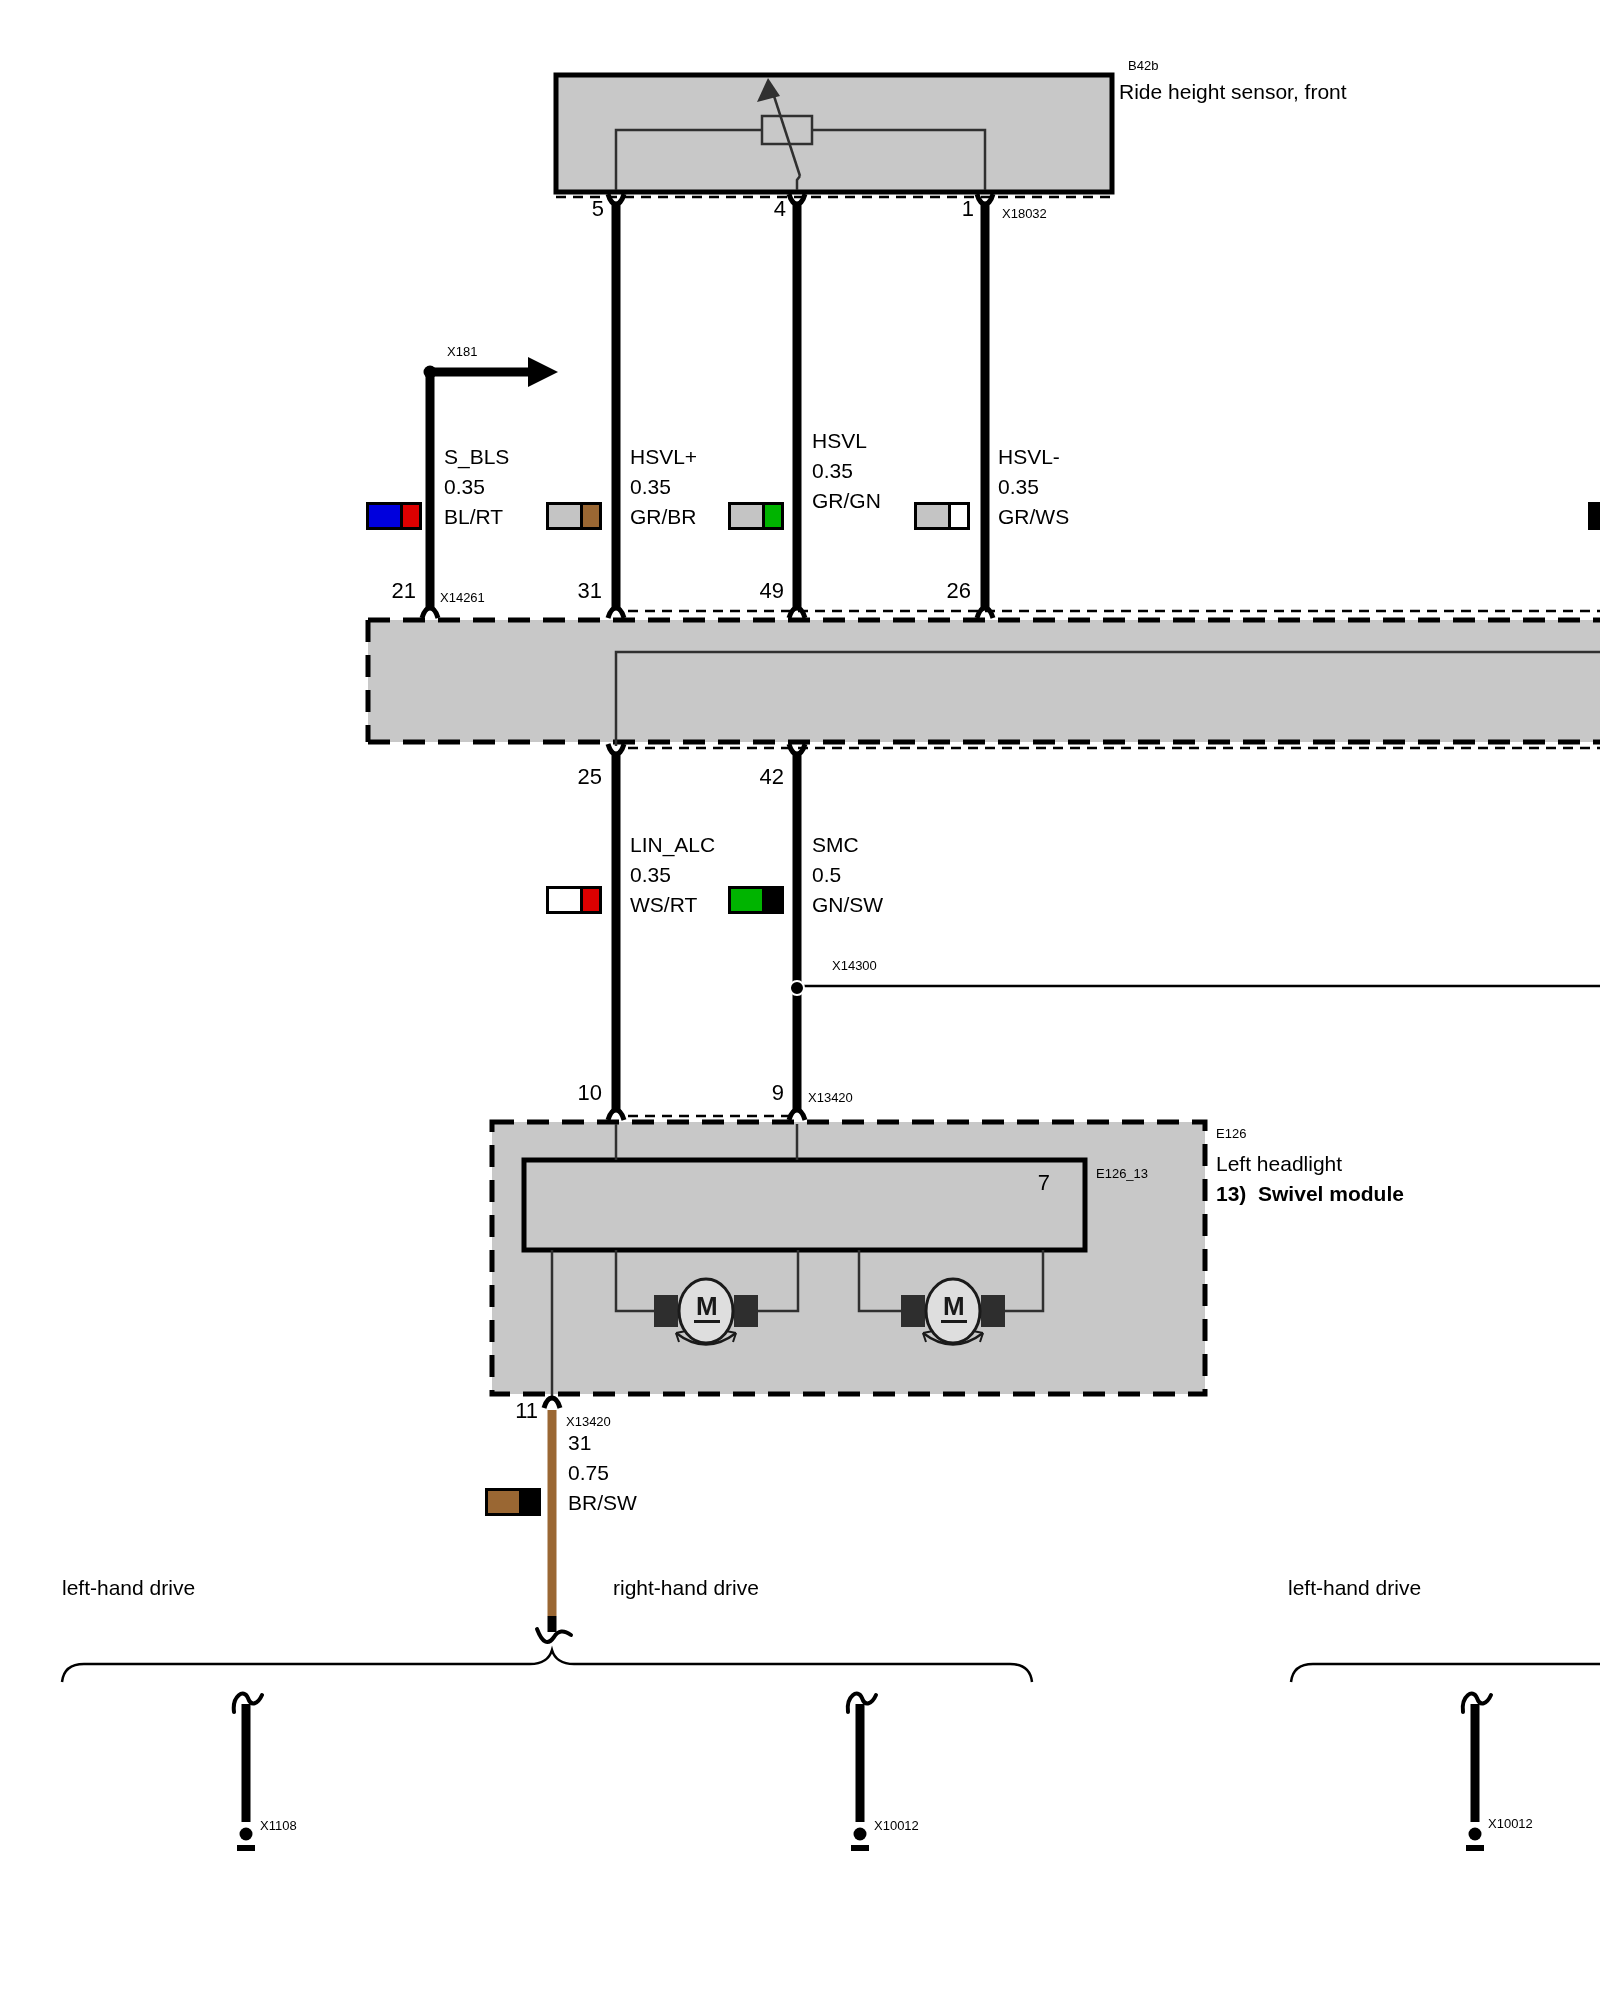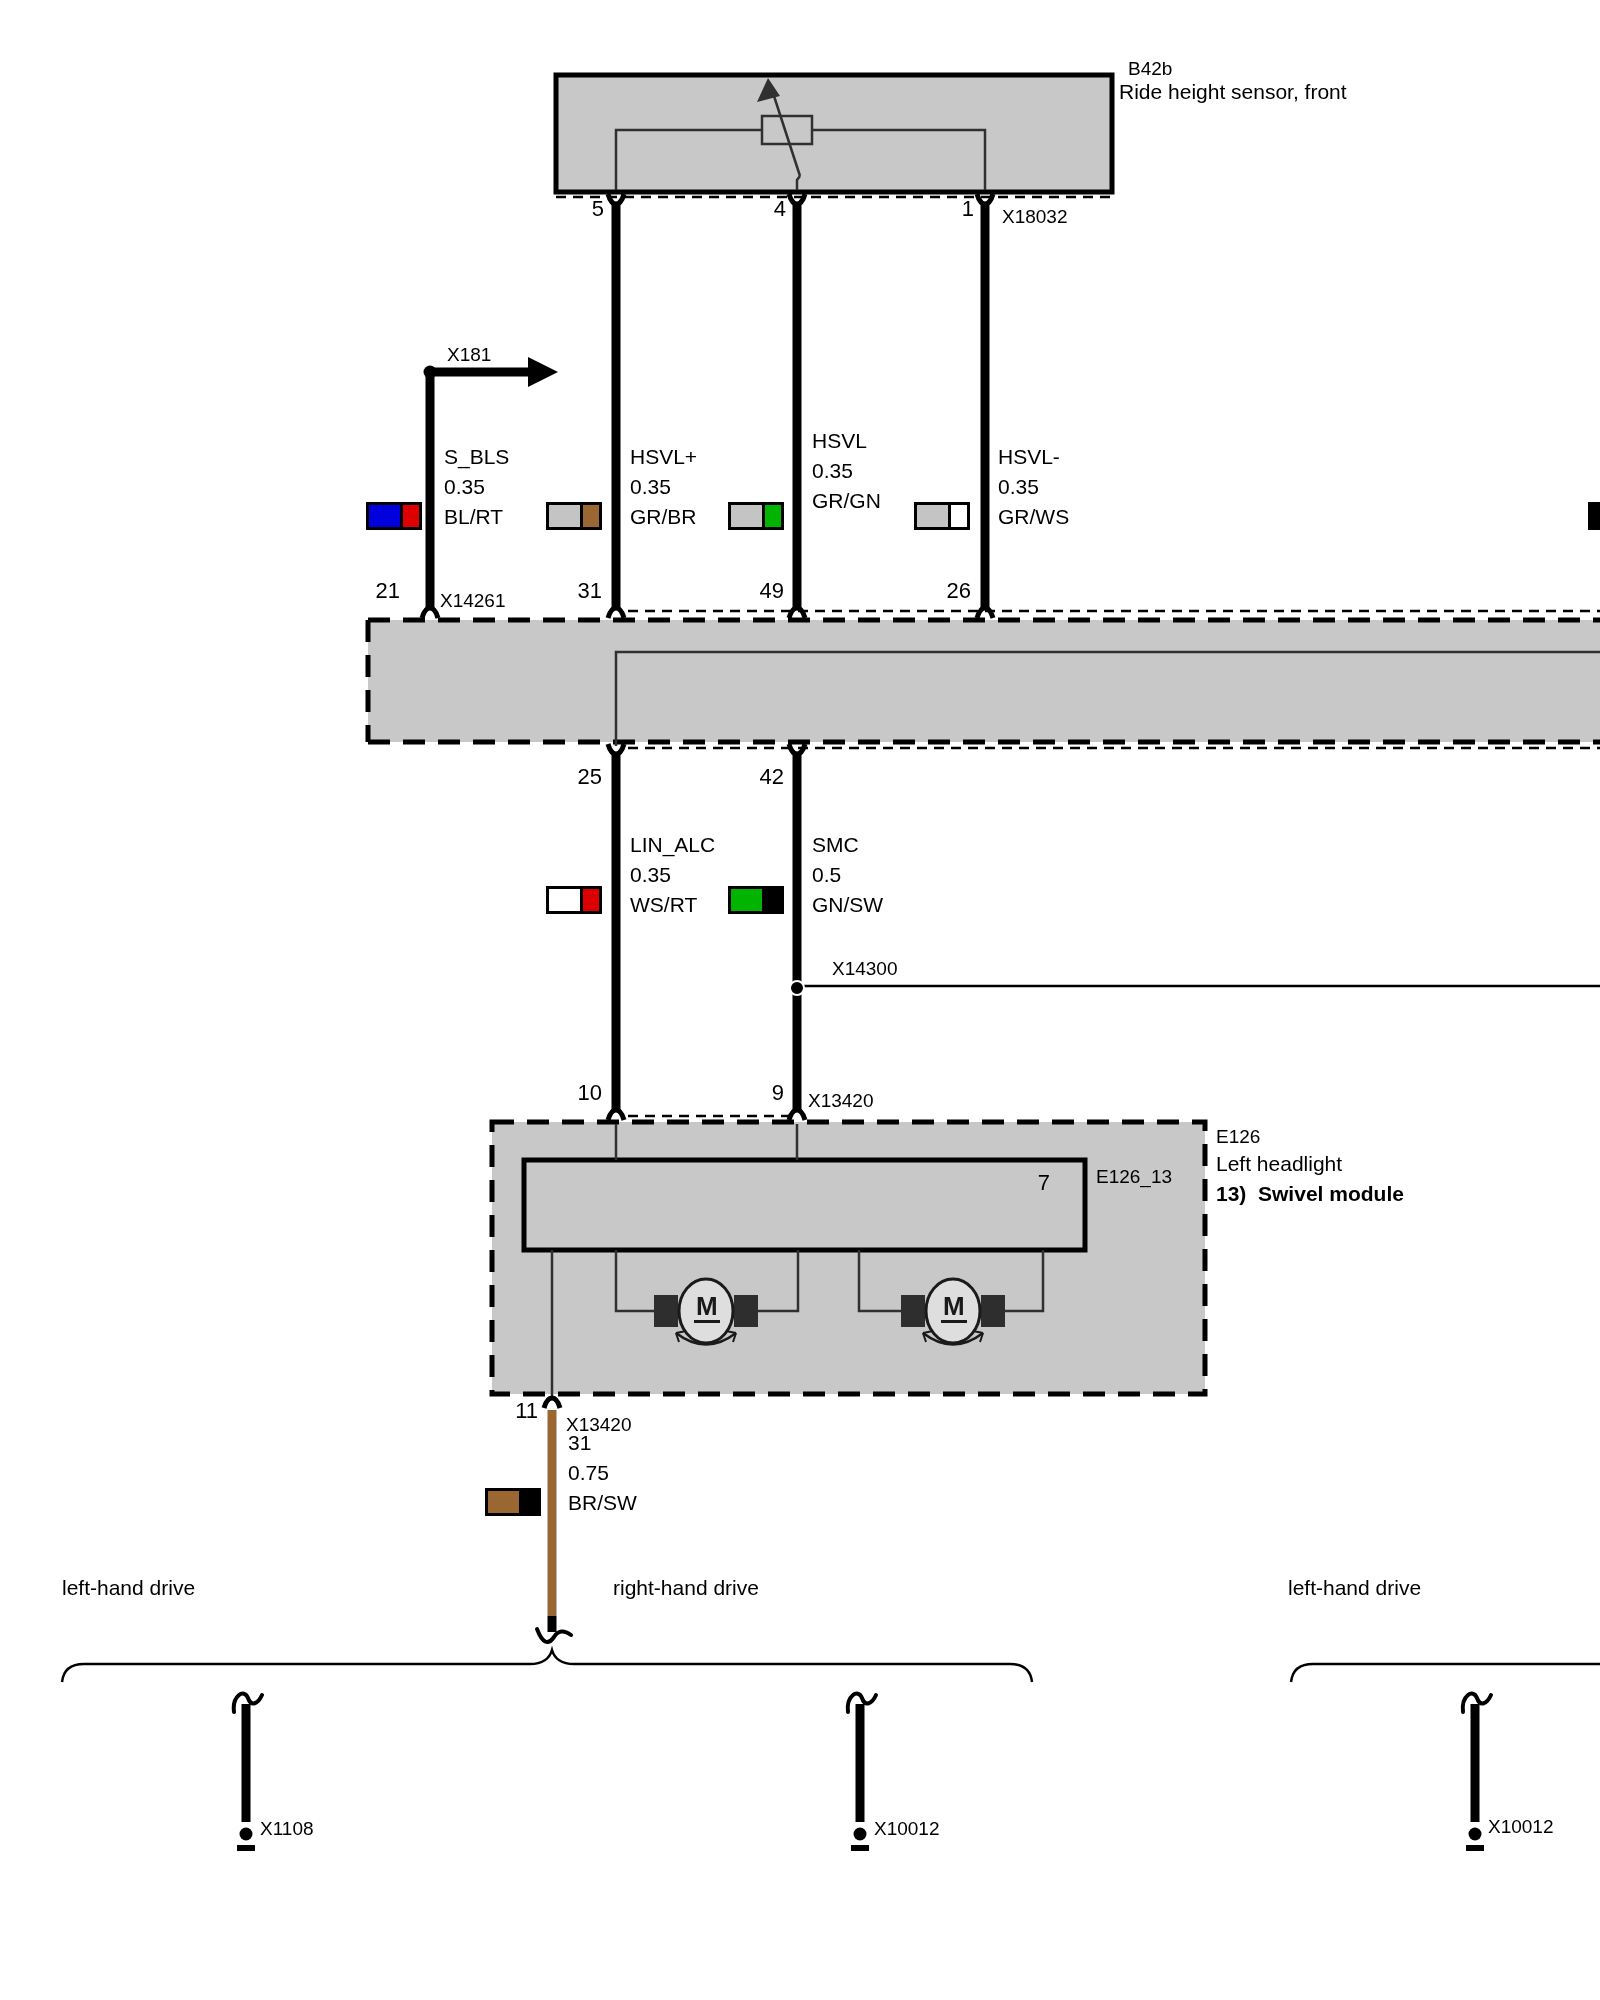--- a/index.html
+++ b/index.html
@@ -3,21 +3,21 @@
 <meta charset="utf-8">
 <style>
   html,body{margin:0;padding:0;}
   body{
     width:1600px;height:2000px;position:relative;background:#ffffff;
     font-family:"Liberation Sans", sans-serif;color:#000;
   }
   #stage{position:absolute;left:0;top:0;width:1600px;height:2000px;overflow:hidden;}
   svg{position:absolute;left:0;top:0;}
   .lbl{position:absolute;white-space:nowrap;}
-  .sm{font-size:19px;}
+  .sm{font-size:13px;}
   .md{font-size:21px;}
   .pin{font-size:22px;width:44px;text-align:right;}
   .wire-label{font-size:21px;line-height:30px;}
   .pre{white-space:pre;font-weight:bold;}
   .swatch{position:absolute;width:50px;height:22px;border:3px solid #000;display:flex;background:#fff;}
   .swatch .main{flex:2;}
   .swatch .stripe{flex:1;border-left:3px solid #000;}
   .main.blue{background:#0000dd}.stripe.red{background:#dd0000}
   .main.gray{background:#c4c4c4}.stripe.brown{background:#9a6733}
   .stripe.green{background:#00b400}.stripe.white{background:#ffffff}
@@ -213,21 +213,21 @@
 <div class="swatch" style="left:728px;top:502px">
       <div class="main gray"></div>
       <div class="stripe green"></div>
     </div>
 <div class="swatch" style="left:914px;top:502px">
       <div class="main gray"></div>
       <div class="stripe white"></div>
     </div>
 <div class="edge-frag"></div>
 
-<div class="lbl pin" style="left:356px;top:578px">21</div>
+<div class="lbl pin" style="left:372px;top:578px">21</div>
 <div class="lbl sm" style="left:440px;top:590px">X14261</div>
 <div class="lbl pin" style="left:558px;top:578px">31</div>
 <div class="lbl pin" style="left:740px;top:578px">49</div>
 <div class="lbl pin" style="left:927px;top:578px">26</div>
 
 <div class="lbl pin" style="left:558px;top:764px">25</div>
 <div class="lbl pin" style="left:740px;top:764px">42</div>
 
 <div class="lbl wire-label" style="left:630px;top:830px">
   <div>LIN_ALC</div>

